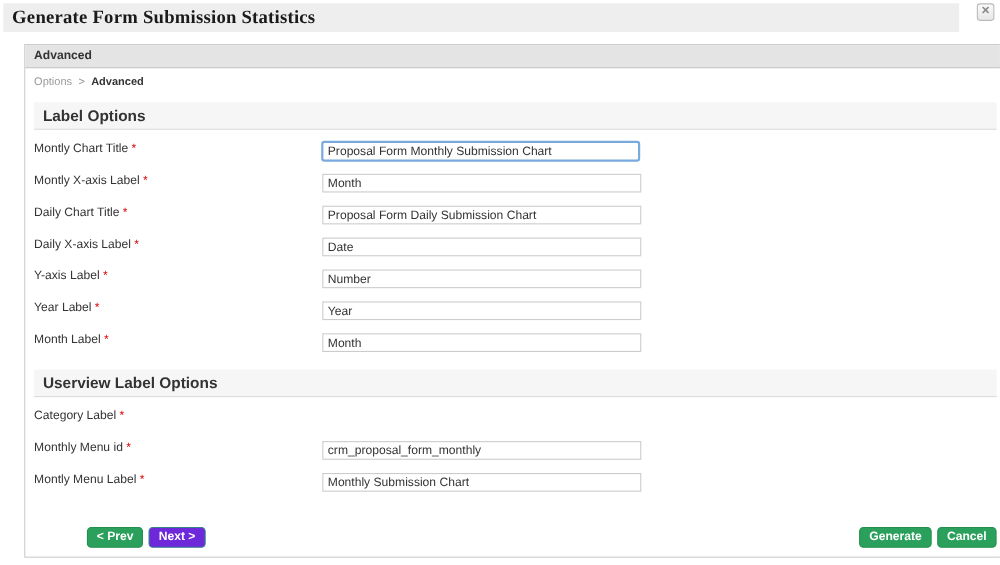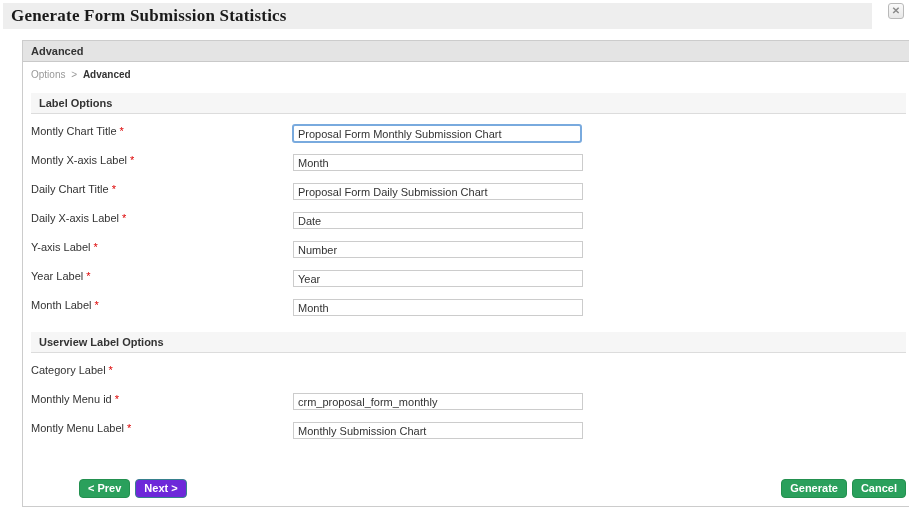--- a/index.html
+++ b/index.html
@@ -36,21 +36,21 @@
   }
   .breadcrumb {
     padding:7px 8px 13px 8px; font-size:10px; color:#999;
   }
   .breadcrumb .crumb-link { color:#999; text-decoration:none; cursor:pointer; }
   .breadcrumb .sep { margin:0 3px; color:#999; }
   .breadcrumb .current { color:#333; font-weight:bold; }
 
   .section-bar {
     margin:0 8px; background:#f6f6f6; border-bottom:1px solid #dcdcdc;
-    font-size:11px; font-weight:bold; color:#333;
+    font-size:14px; font-weight:bold; color:#333;
     padding:4px 8px;
   }
   .rows { padding:11px 0 4px 0; }
   .form-row {
     display:flex; align-items:flex-start; height:29px; padding:0 8px;
   }
   .form-row label {
     width:262px; font-size:11px; color:#333; flex:none;
   }
   .req { color:#dd0000; margin-left:3px; font-size:11px; }

